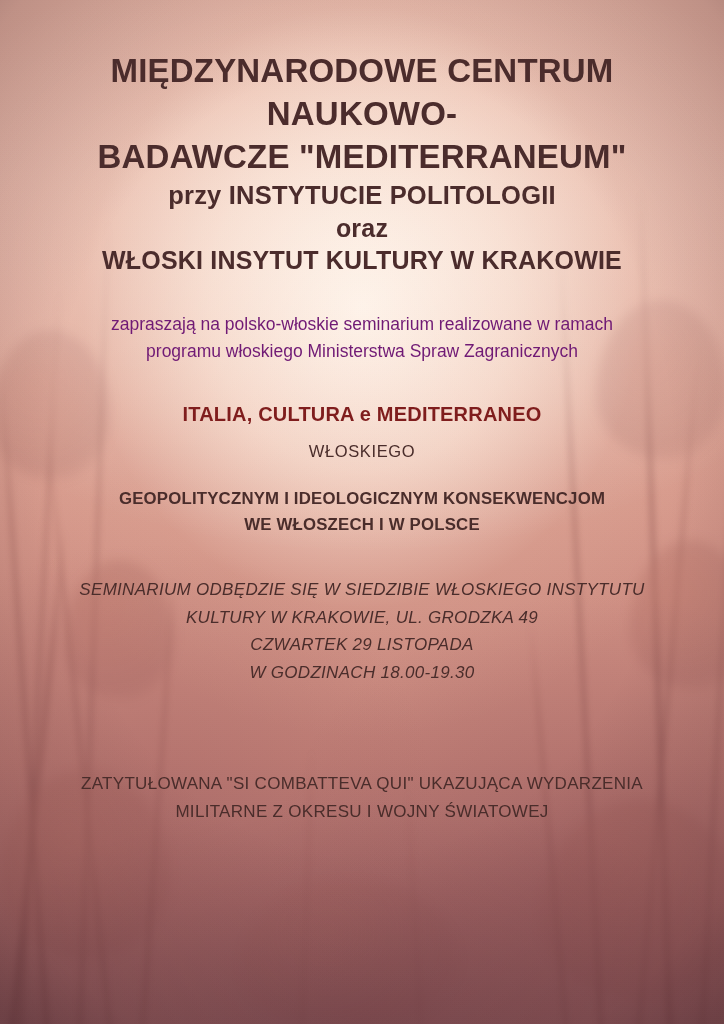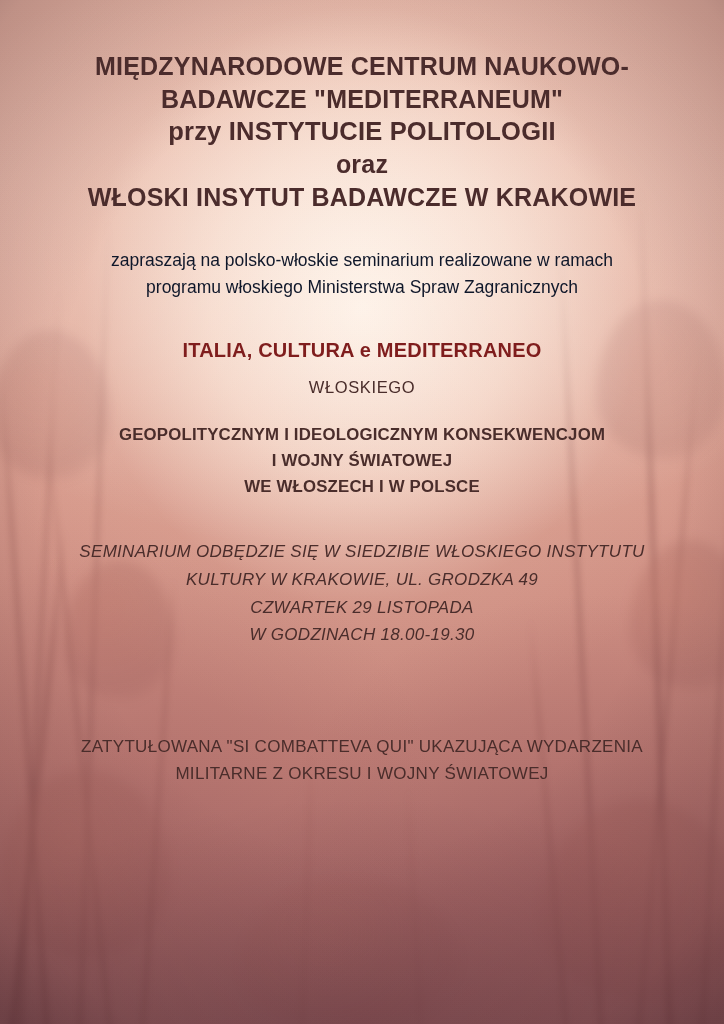--- a/index.html
+++ b/index.html
@@ -78,21 +78,21 @@
     position: relative;
     z-index: 5;
     padding: 0 34px;
     text-align: center;
   }
 
   .title-block {
     margin-top: 50px;
   }
   .title-line {
-    font-size: 25px;
+    font-size: 33px;
     font-weight: bold;
     line-height: 1.30;
     letter-spacing: 0.2px;
     color: #4b2c2c;
   }
   .title-line.small-caps-line {
     font-size: 25px;
   }
   .title-line.oraz {
     font-size: 25px;
@@ -101,21 +101,21 @@
     font-size: 25.5px;
   }
 
   .intro-block {
     margin-top: 34px;
   }
   .intro-line {
     font-size: 17.5px;
     font-weight: normal;
     line-height: 1.55;
-    color: #0f172a;
+    color: #701a75;
   }
 
   .seminar-title {
     margin-top: 38px;
     font-size: 20px;
     font-weight: bold;
     letter-spacing: 0.2px;
     color: #7f1d1d;
   }
   .dedicated {
@@ -198,34 +198,33 @@
   <div class="vignette"></div>
   <div class="grain"></div>
 
   <div class="content">
 
     <div class="title-block">
       <div class="title-line">MIĘDZYNARODOWE CENTRUM NAUKOWO-</div>
       <div class="title-line">BADAWCZE "MEDITERRANEUM"</div>
       <div class="title-line mixed">przy INSTYTUCIE POLITOLOGII</div>
       <div class="title-line oraz">oraz</div>
-      <div class="title-line small-caps-line">WŁOSKI INSYTUT BADAWCZE W KRAKOWIE</div>
+      <div class="title-line small-caps-line">WŁOSKI INSYTUT KULTURY W KRAKOWIE</div>
     </div>
 
     <div class="intro-block">
       <div class="intro-line">zapraszają na polsko-włoskie seminarium realizowane w ramach</div>
       <div class="intro-line">programu włoskiego Ministerstwa Spraw Zagranicznych</div>
     </div>
 
     <div class="seminar-title">ITALIA, CULTURA e MEDITERRANEO</div>
     <div class="dedicated">WŁOSKIEGO</div>
 
     <div class="topic-block">
       <div class="topic-line">GEOPOLITYCZNYM I IDEOLOGICZNYM KONSEKWENCJOM</div>
-      <div class="topic-line">I WOJNY ŚWIATOWEJ</div>
       <div class="topic-line">WE WŁOSZECH I W POLSCE</div>
     </div>
 
     <div class="venue-block">
       <div class="venue-line">SEMINARIUM ODBĘDZIE SIĘ W SIEDZIBIE WŁOSKIEGO INSTYTUTU</div>
       <div class="venue-line">KULTURY W KRAKOWIE, UL. GRODZKA 49</div>
       <div class="venue-line">CZWARTEK 29 LISTOPADA</div>
       <div class="venue-line">W GODZINACH 18.00-19.30</div>
     </div>
 

